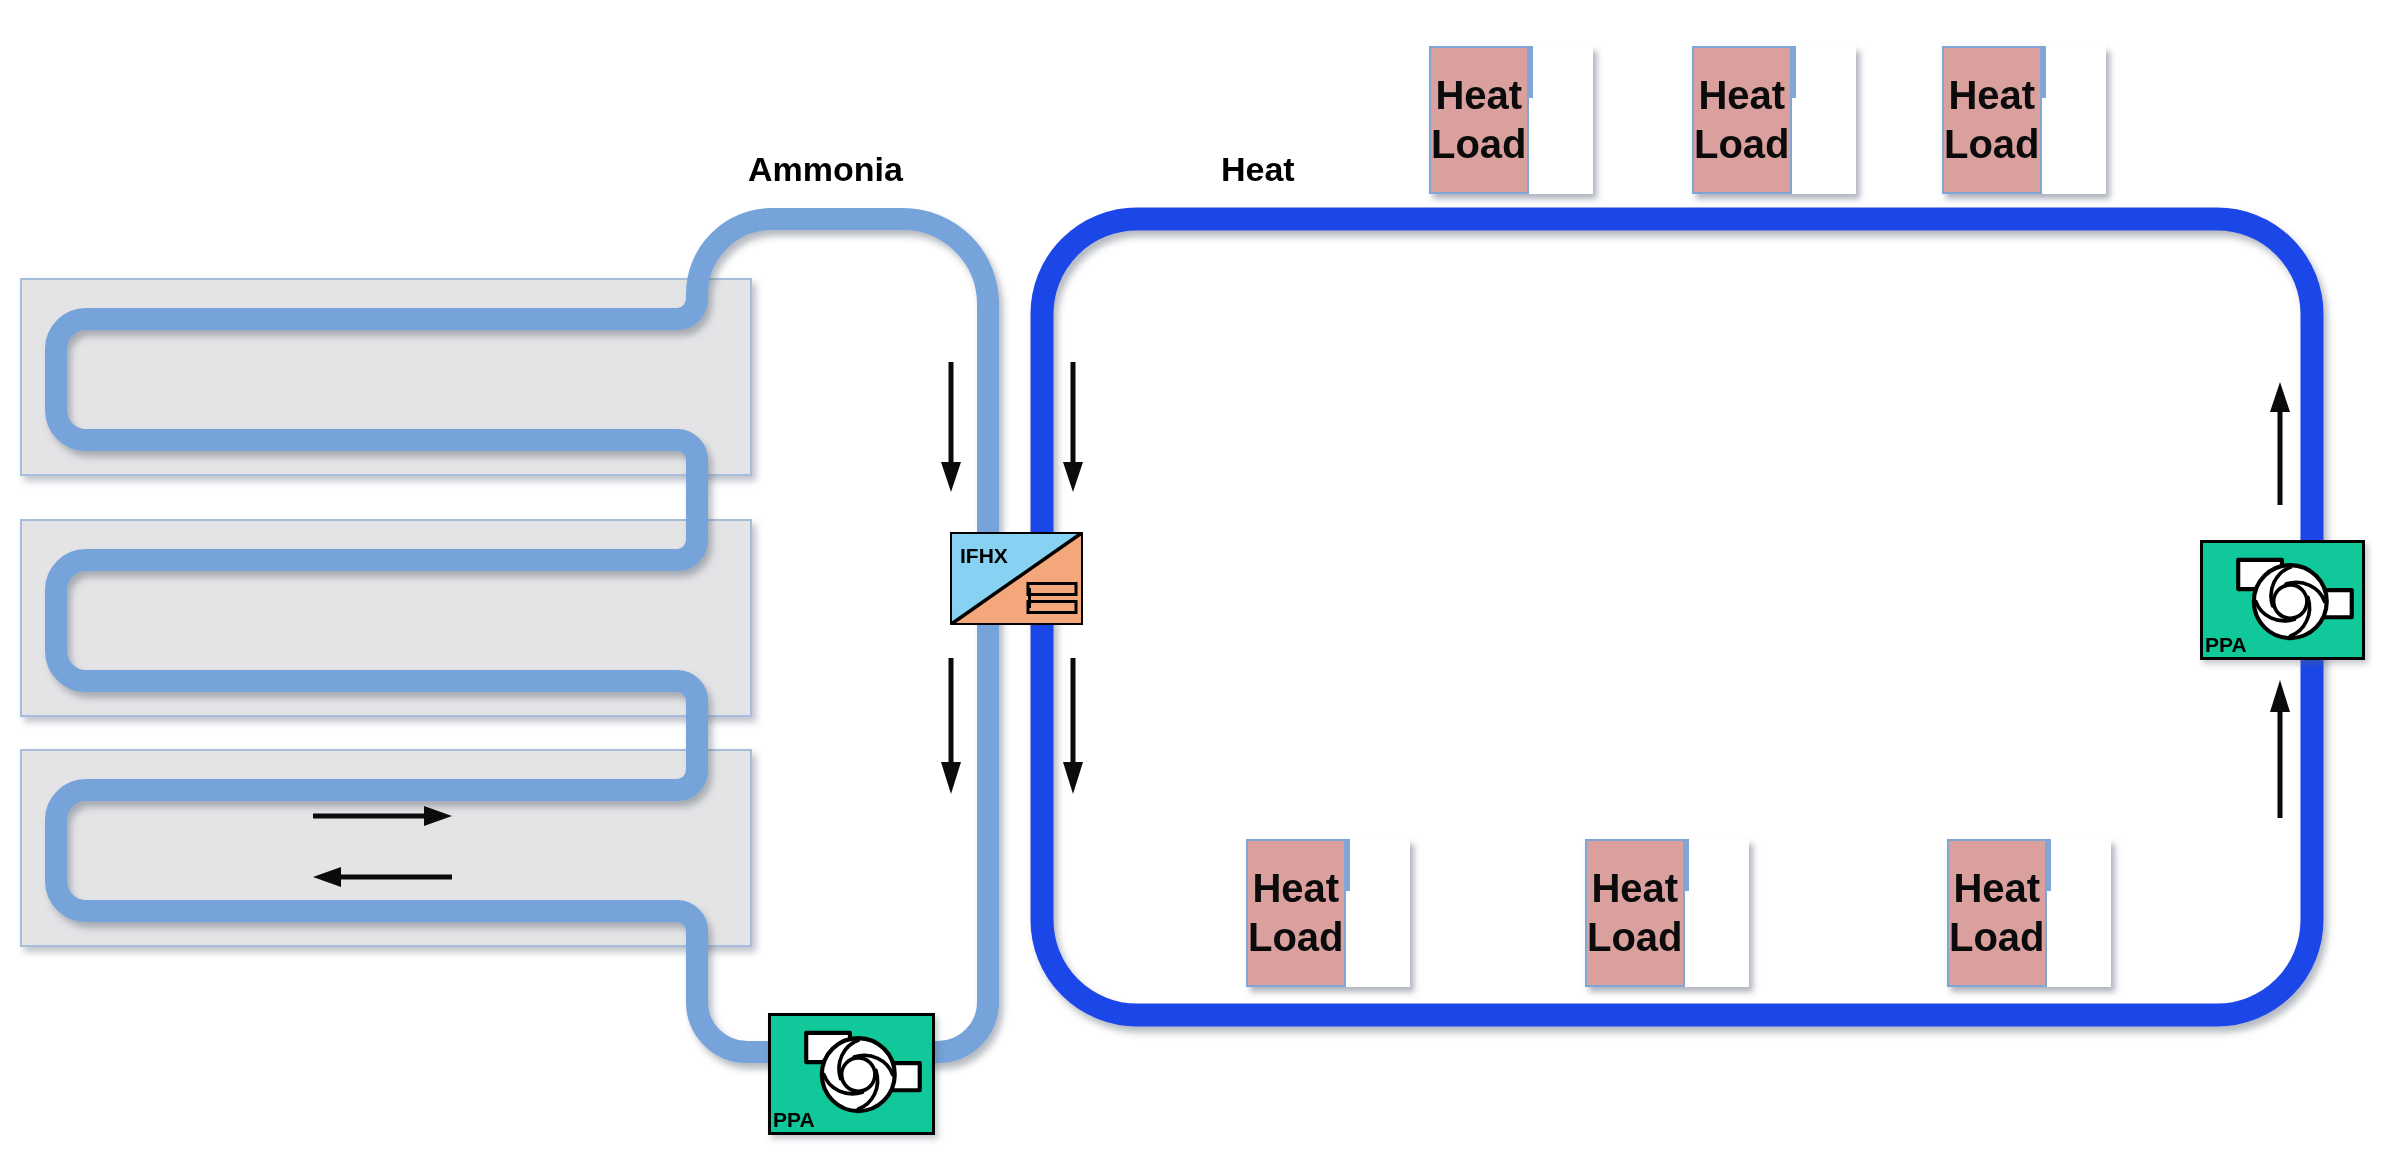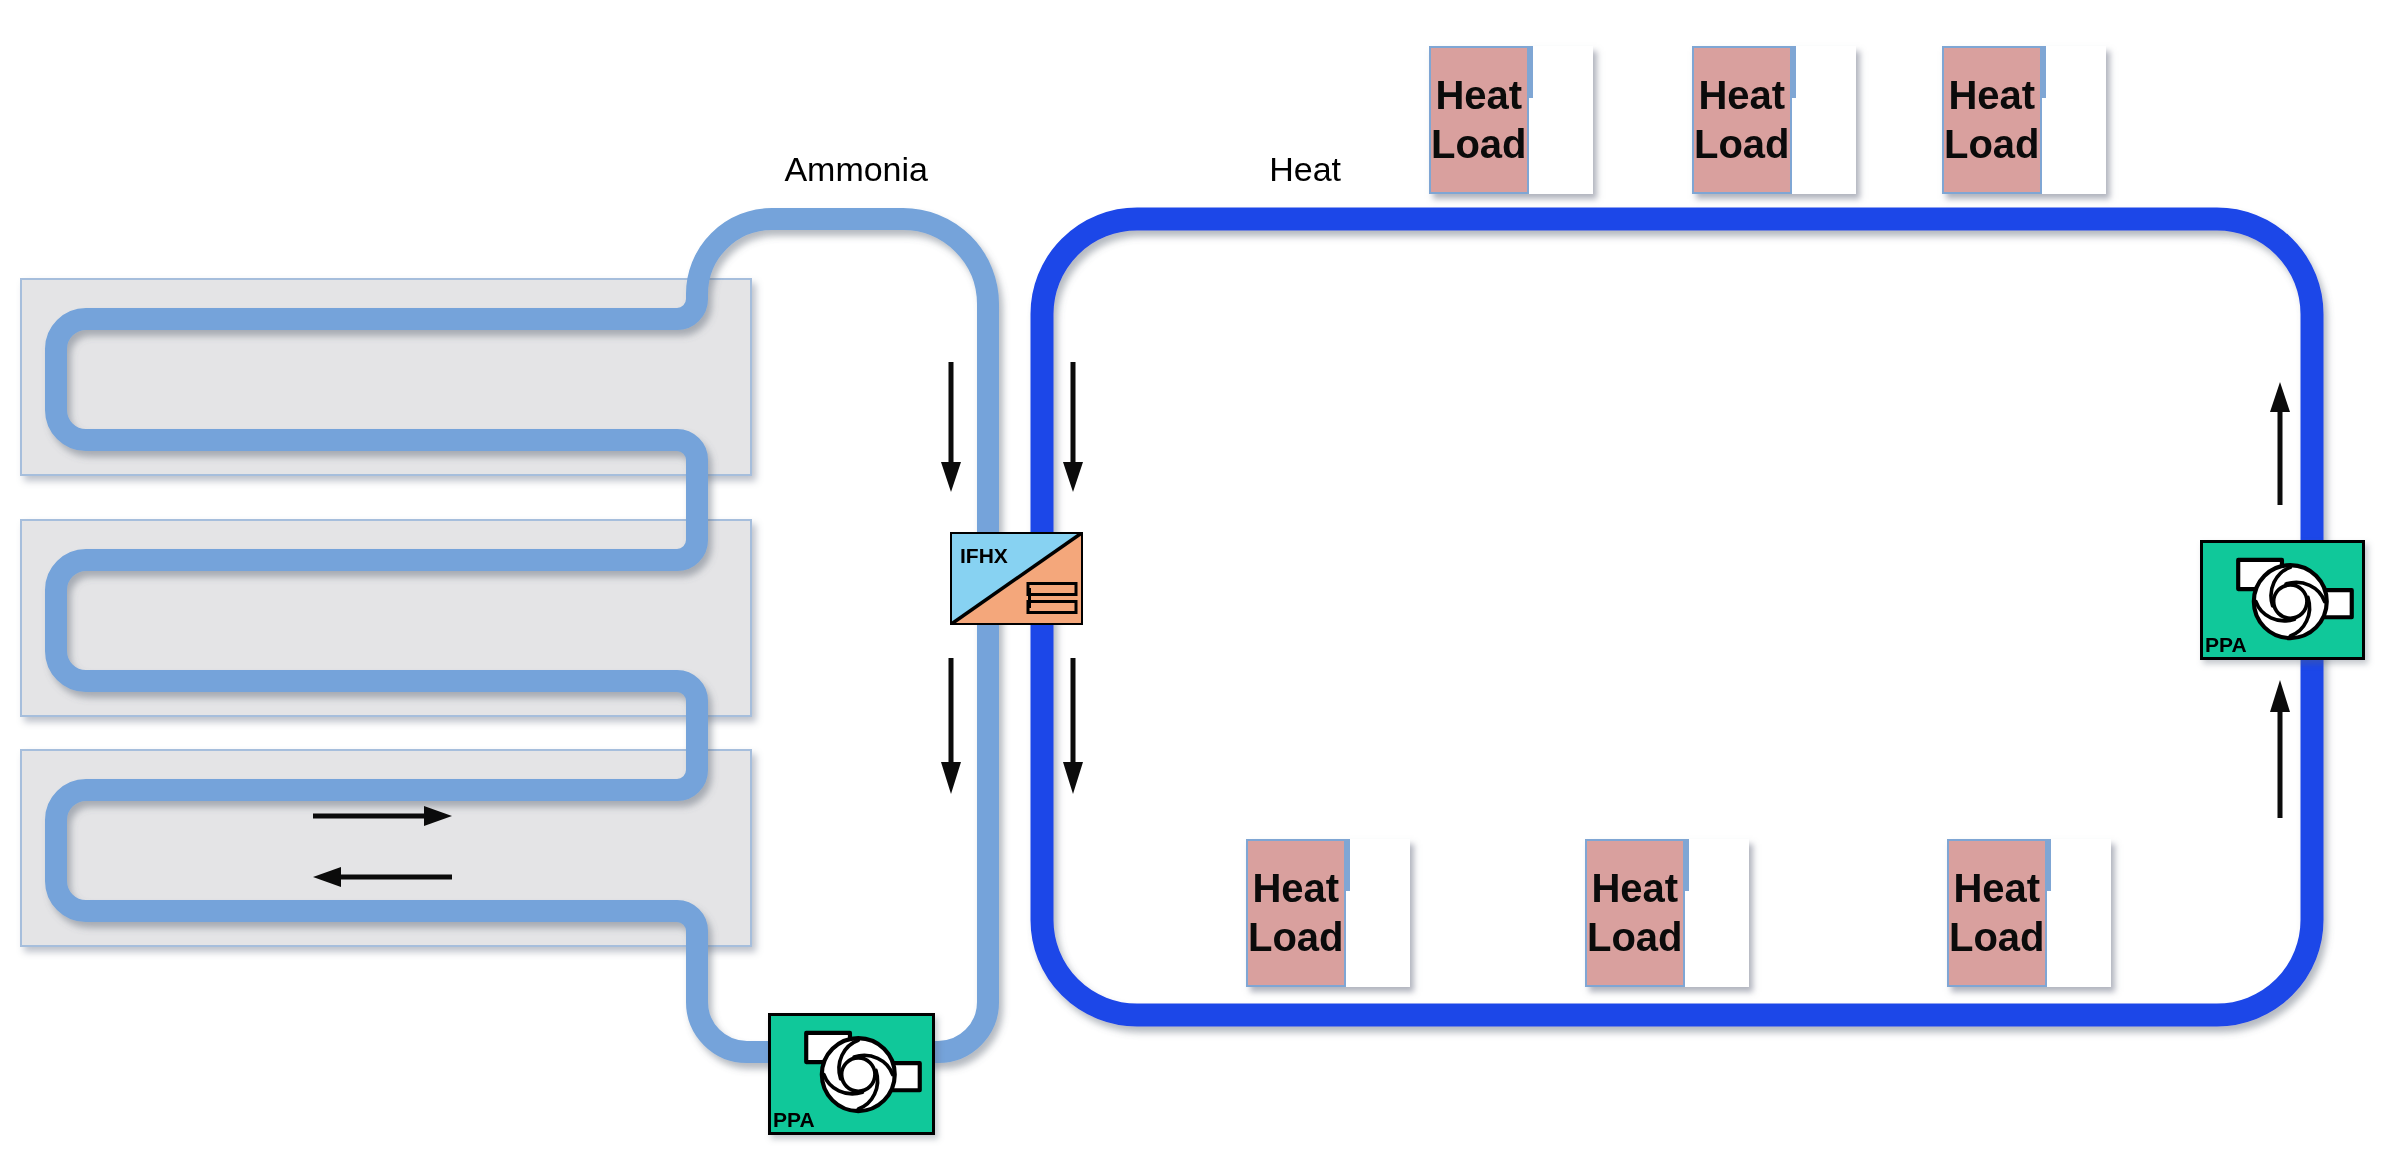--- a/index.html
+++ b/index.html
@@ -23,22 +23,22 @@
   .panel{
     position:absolute;left:20px;width:732px;height:198px;
     background:var(--radiator-panel);
     border:2px solid var(--panel-border);
     box-shadow:4px 5px 7px rgba(110,120,140,0.45);
     box-sizing:border-box;
     z-index:1;
   }
   #pipes{position:absolute;left:0;top:0;z-index:2;}
   .loop-label{
-    position:absolute;z-index:4;color:#000;font-weight:normal;font-size:34px;
-    text-align:right;white-space:nowrap;
+    position:absolute;z-index:4;color:#000;font-weight:bold;font-size:34px;
+    text-align:left;white-space:nowrap;
   }
   .heatload{
     position:absolute;width:164px;z-index:3;display:flex;flex-direction:row;
     box-shadow:4px 5px 6px rgba(100,105,125,0.5);
   }
   .hl-pink{
     height:148px;background:var(--heat-load-fill);
     border:2px solid var(--box-border);box-sizing:border-box;
     display:flex;align-items:center;justify-content:center;
   }

